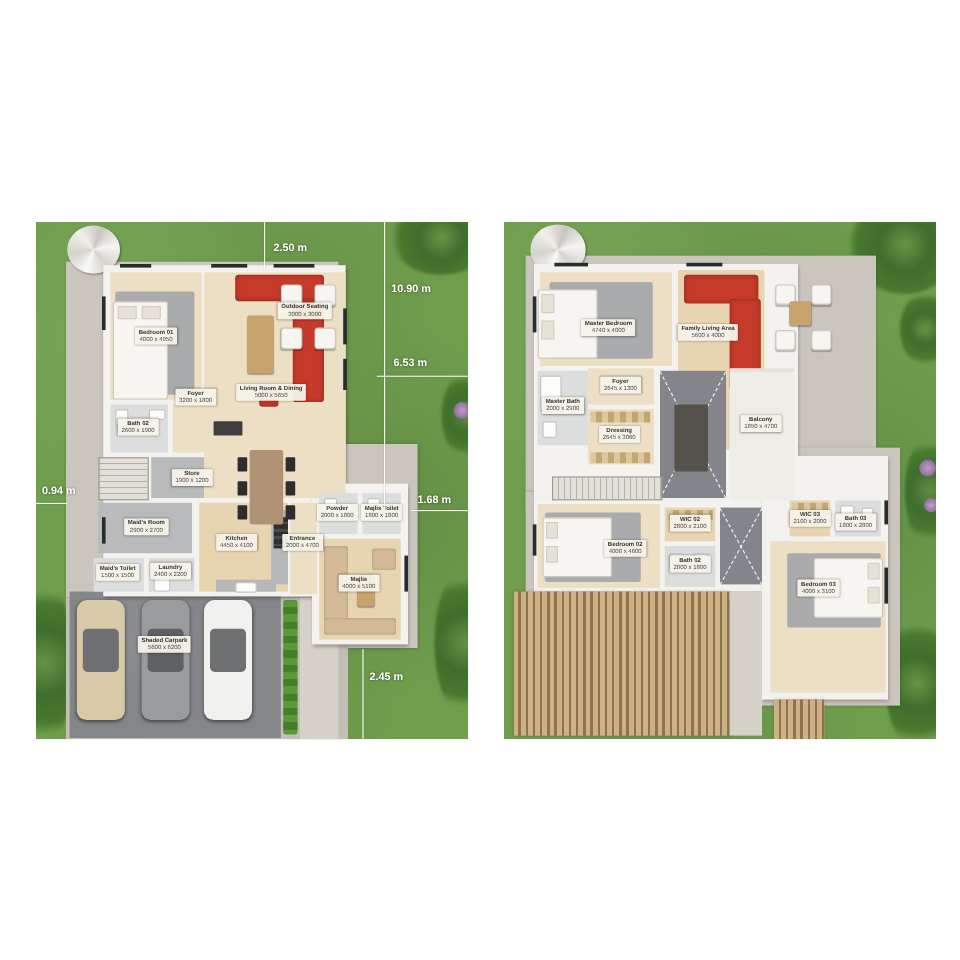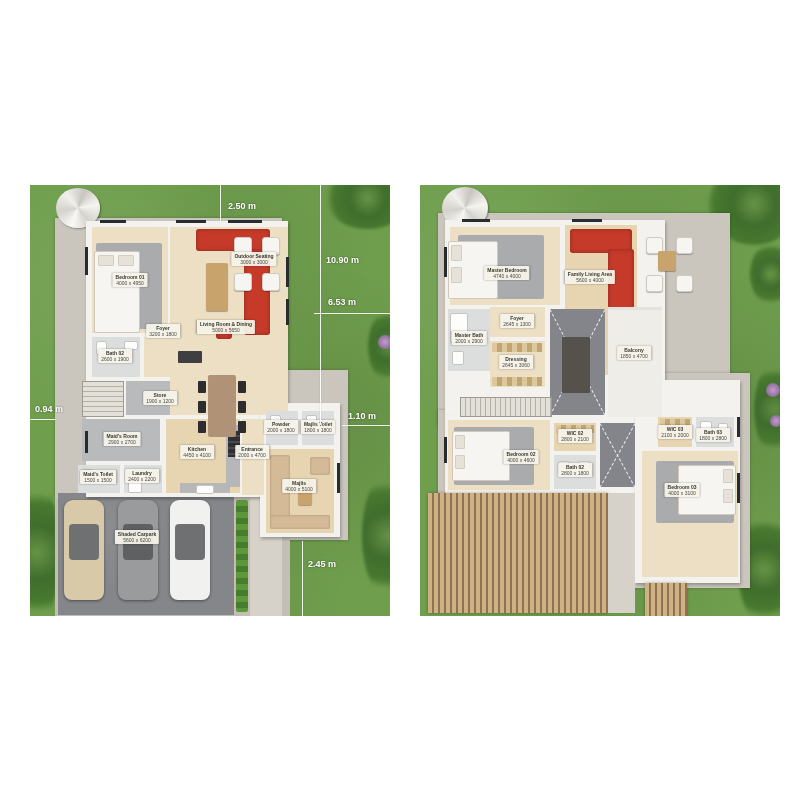--- a/index.html
+++ b/index.html
@@ -158,25 +158,25 @@
     <div class="car" style="left:88px;top:315px;width:40px;height:100px;background:#9a9b9d;">
         <div class="glass" style="left:5px;right:5px;top:24px;height:36px;background:#5f6062;"></div>
       </div>
     <div class="car" style="left:140px;top:315px;width:40px;height:100px;background:#f1f1ef;">
         <div class="glass" style="left:5px;right:5px;top:24px;height:36px;"></div>
       </div>
 
     <div class="dline" style="left:190px;top:0;width:1px;height:40px;"></div>
     <div class="dim" style="left:198px;top:16px;">2.50 m</div>
     <div class="dline" style="left:290px;top:0;width:1px;height:240px;"></div>
-    <div class="dim" style="left:296px;top:70px;">10.90 m</div>
+    <div class="dim" style="left:296px;top:50px;">10.90 m</div>
     <div class="dline" style="left:284px;top:128px;width:76px;height:1px;"></div>
     <div class="dim" style="left:298px;top:112px;">6.53 m</div>
     <div class="dline" style="left:312px;top:240px;width:48px;height:1px;"></div>
-    <div class="dim" style="left:318px;top:226px;">1.10 m</div>
+    <div class="dim" style="left:318px;top:226px;">1.68 m</div>
     <div class="dline" style="left:0;top:234px;width:26px;height:1px;"></div>
     <div class="dim" style="left:5px;top:219px;">0.94 m</div>
     <div class="dline" style="left:272px;top:356px;width:1px;height:79px;"></div>
     <div class="dim" style="left:278px;top:374px;">2.45 m</div>
 
     <div class="rlabel" style="left:100px;top:95px;">
         <div class="rname">Bedroom 01</div>
         <div class="rsize">4000 x 4950</div>
       </div>
     <div class="rlabel" style="left:85px;top:171px;">

